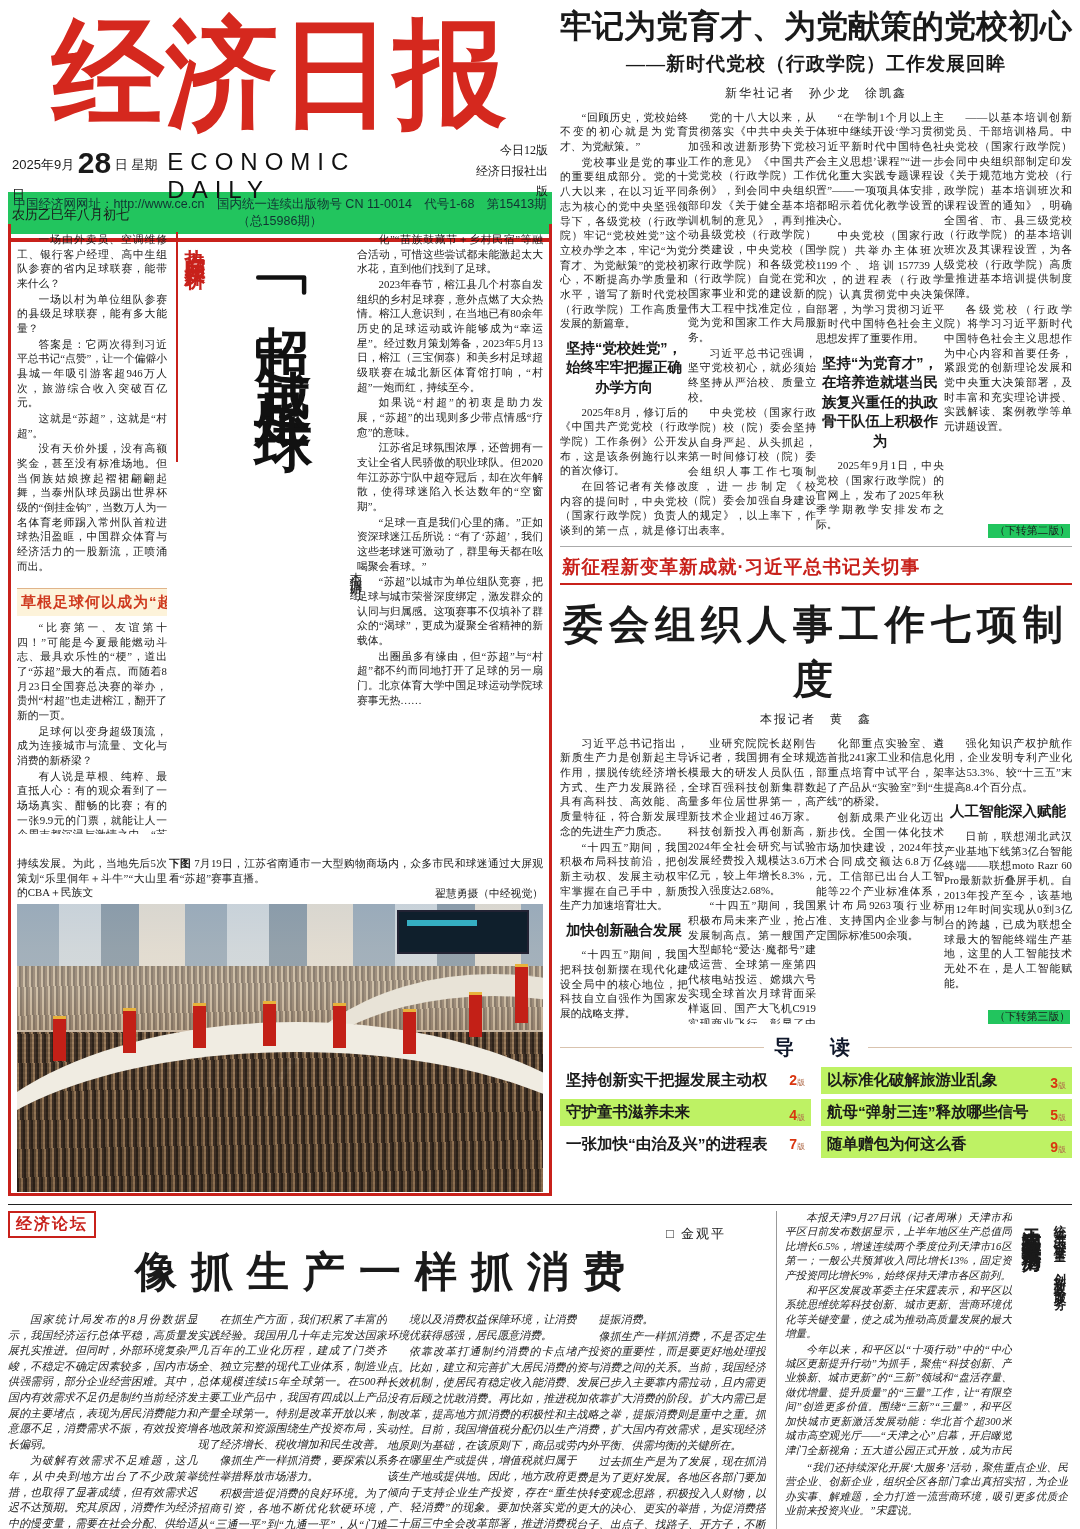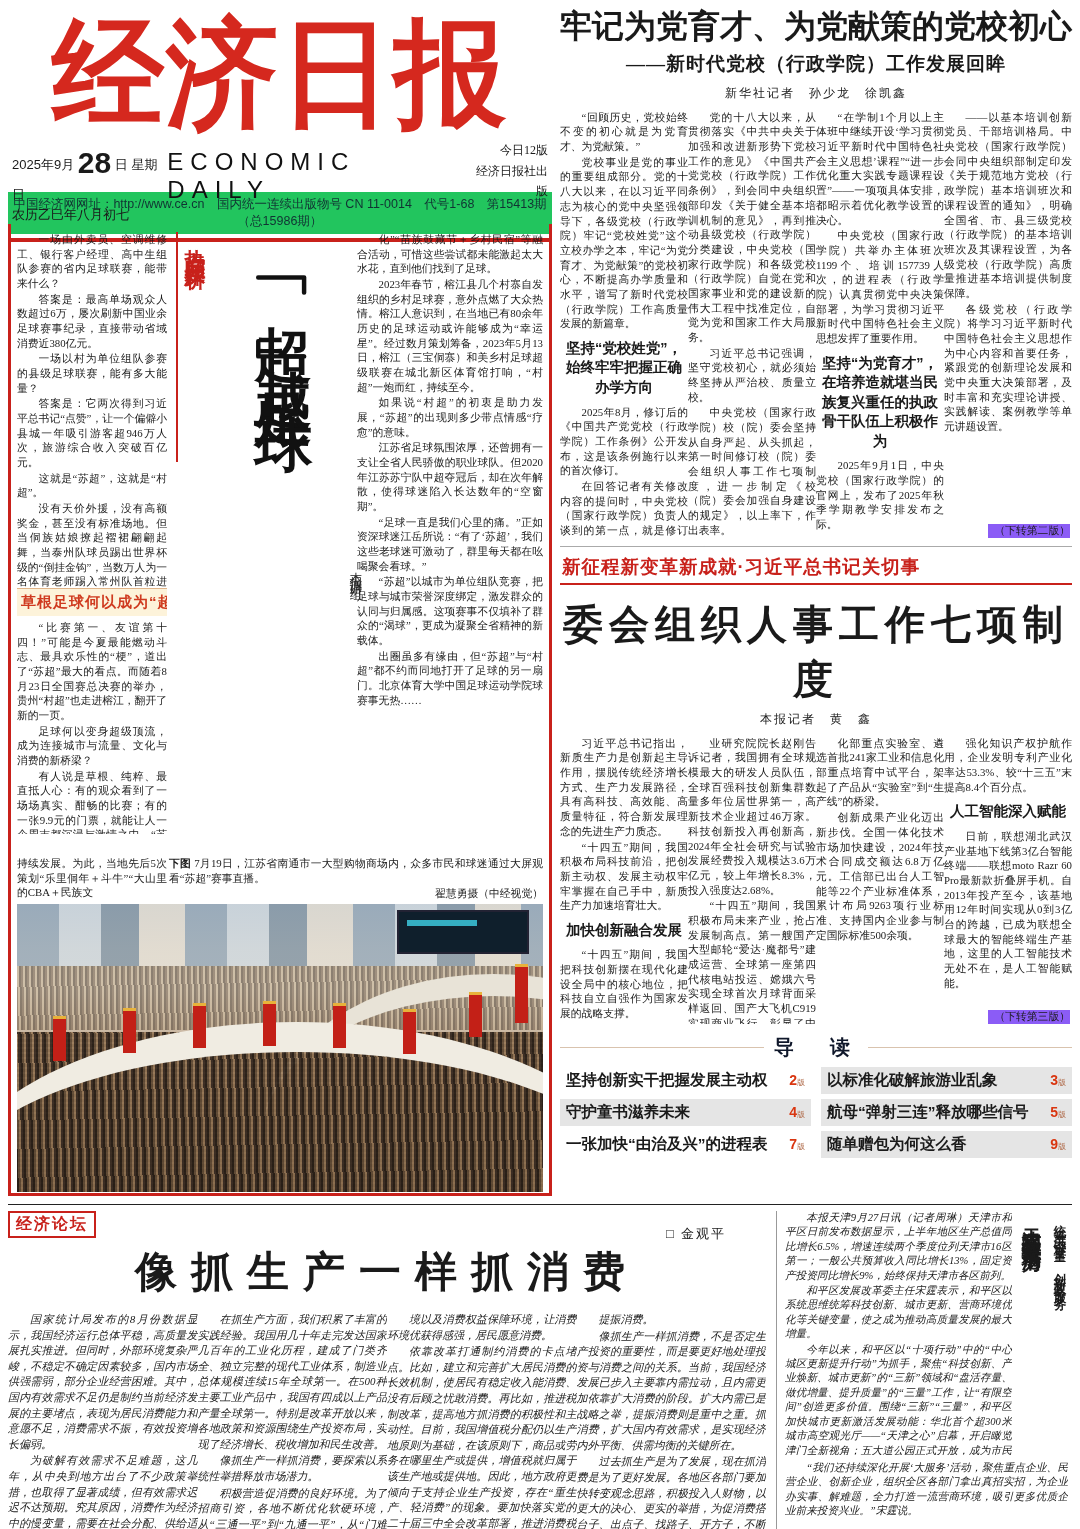--- a/index.html
+++ b/index.html
@@ -67,39 +67,39 @@
   
   .party .hl{font-family:"Liberation Sans","DejaVu Sans",sans-serif;font-weight:bold;
         font-size:32px;letter-spacing:0px;text-align:center;line-height:1.15;margin:2px 0 6px;}
   .party .sub{font-size:19px;font-weight:bold;text-align:center;letter-spacing:1px;margin:2px 0 8px;}
   .party .by{font-size:12px;text-align:center;margin-bottom:8px;letter-spacing:2px;}
   .cols4{display:flex;}
   .cols4 .c{flex:1;overflow:hidden;position:relative;}
   .party .c{height:428px;}
   .insub{font-family:"Liberation Sans",sans-serif;font-weight:bold;font-size:14.5px;
         line-height:1.35;text-align:center;margin:8px 0 7px;}
-  .jump{position:absolute;right:2px;bottom:0;background:#8b5cf6;font-size:10.8px;padding-left:6px;}
+  .jump{position:absolute;right:2px;bottom:0;background:#22c55e;font-size:10.8px;padding-left:6px;}
   .xz{border-top:1px solid #aaa;margin-top:8px;padding-top:6px;}
   .xzbanner{color:#c8211b;font-family:"Liberation Sans",sans-serif;font-weight:bold;
         font-size:18.5px;letter-spacing:1px;padding:1px 2px 4px;border-bottom:2.5px solid #c8211b;}
   .xz .hl{font-size:40px;font-weight:bold;text-align:center;letter-spacing:6px;margin:12px 0 4px;
         font-family:"Liberation Serif","DejaVu Serif",serif;}
   .xz .by{font-size:12px;text-align:center;margin-bottom:8px;letter-spacing:2px;}
   .xz .c{height:288px;}
   
   .daodu{margin-top:10px;}
   .dd-head{display:flex;align-items:center;gap:10px;margin-bottom:6px;}
   .dd-line{flex:1;height:1px;background:#d9c3ae;}
   .dd-title{color:#0f172a;font-family:"Liberation Sans",sans-serif;font-weight:bold;
         font-size:20px;letter-spacing:8px;}
   .dd-grid{display:grid;grid-template-columns:1fr 1fr;column-gap:10px;row-gap:5px;}
   .dd-item{display:flex;align-items:center;justify-content:space-between;
         font-family:"Liberation Sans","DejaVu Sans",sans-serif;font-weight:bold;
         font-size:15.5px;padding:3px 6px;}
-  .dd-item.shaded{background:#e5e5e5;}
+  .dd-item.shaded{background:#bef264;align-items:flex-end;}
   .dd-page{color:#d9350f;font-size:14px;font-weight:bold;white-space:nowrap;}
   .dd-page .bn{font-size:8px;color:#b06b4a;font-weight:normal;}
   
   .bottomrow{display:grid;grid-template-columns:758px 292px;gap:10px;
         border-top:1.5px solid #222;margin-top:8px;padding-top:6px;}
   .edit{position:relative;}
   .edit-label{display:inline-block;border:2px solid #c8211b;color:#c8211b;
         font-family:"Liberation Sans",sans-serif;font-weight:bold;font-size:16px;
         padding:1px 6px;letter-spacing:2px;}
   .edit-author{position:absolute;right:40px;top:14px;font-size:13px;letter-spacing:2px;}
@@ -146,21 +146,20 @@
           <span>中国经济网网址：</span><span>http://www.ce.cn</span>　<span>国内统一连续出版物号 CN 11-0014　代号1-68　第15413期（总15986期）</span>
         </div>
         <div class="redline"></div>
       </div>
 
       <div class="featbox">
         <div class="featcols">
           <div class="fcolA">
             <div class="fcolA-top">
               <p class="t">一场由外卖员、空调维修工、银行客户经理、高中生组队参赛的省内足球联赛，能带来什么？</p>
-              <p class="t">答案是：最高单场观众人数超过6万，屡次刷新中国业余足球赛事纪录，直接带动省域消费近380亿元。</p>
               <p class="t">一场以村为单位组队参赛的县级足球联赛，能有多大能量？</p>
               <p class="t">答案是：它两次得到习近平总书记“点赞”，让一个偏僻小县城一年吸引游客超946万人次，旅游综合收入突破百亿元。</p>
               <p class="t">这就是“苏超”，这就是“村超”。</p>
               <p class="t">没有天价外援，没有高额奖金，甚至没有标准场地。但当侗族姑娘撩起褶裙翩翩起舞，当泰州队球员踢出世界杯级的“倒挂金钩”，当数万人为一名体育老师踢入常州队首粒进球热泪盈眶，中国群众体育与经济活力的一股新流，正喷涌而出。</p>
 
             </div>
             <div class="subband">草根足球何以成为“超”级顶流？</div>
             <div class="fcolA-bot">
               <p class="t">“比赛第一、友谊第十四！”可能是今夏最能燃动斗志、最具欢乐性的“梗”，道出了“苏超”最大的看点。而随着8月23日全国赛总决赛的举办，贵州“村超”也走进榕江，翻开了新的一页。</p>
               <p class="t">足球何以变身超级顶流，成为连接城市与流量、文化与消费的新桥梁？</p>

